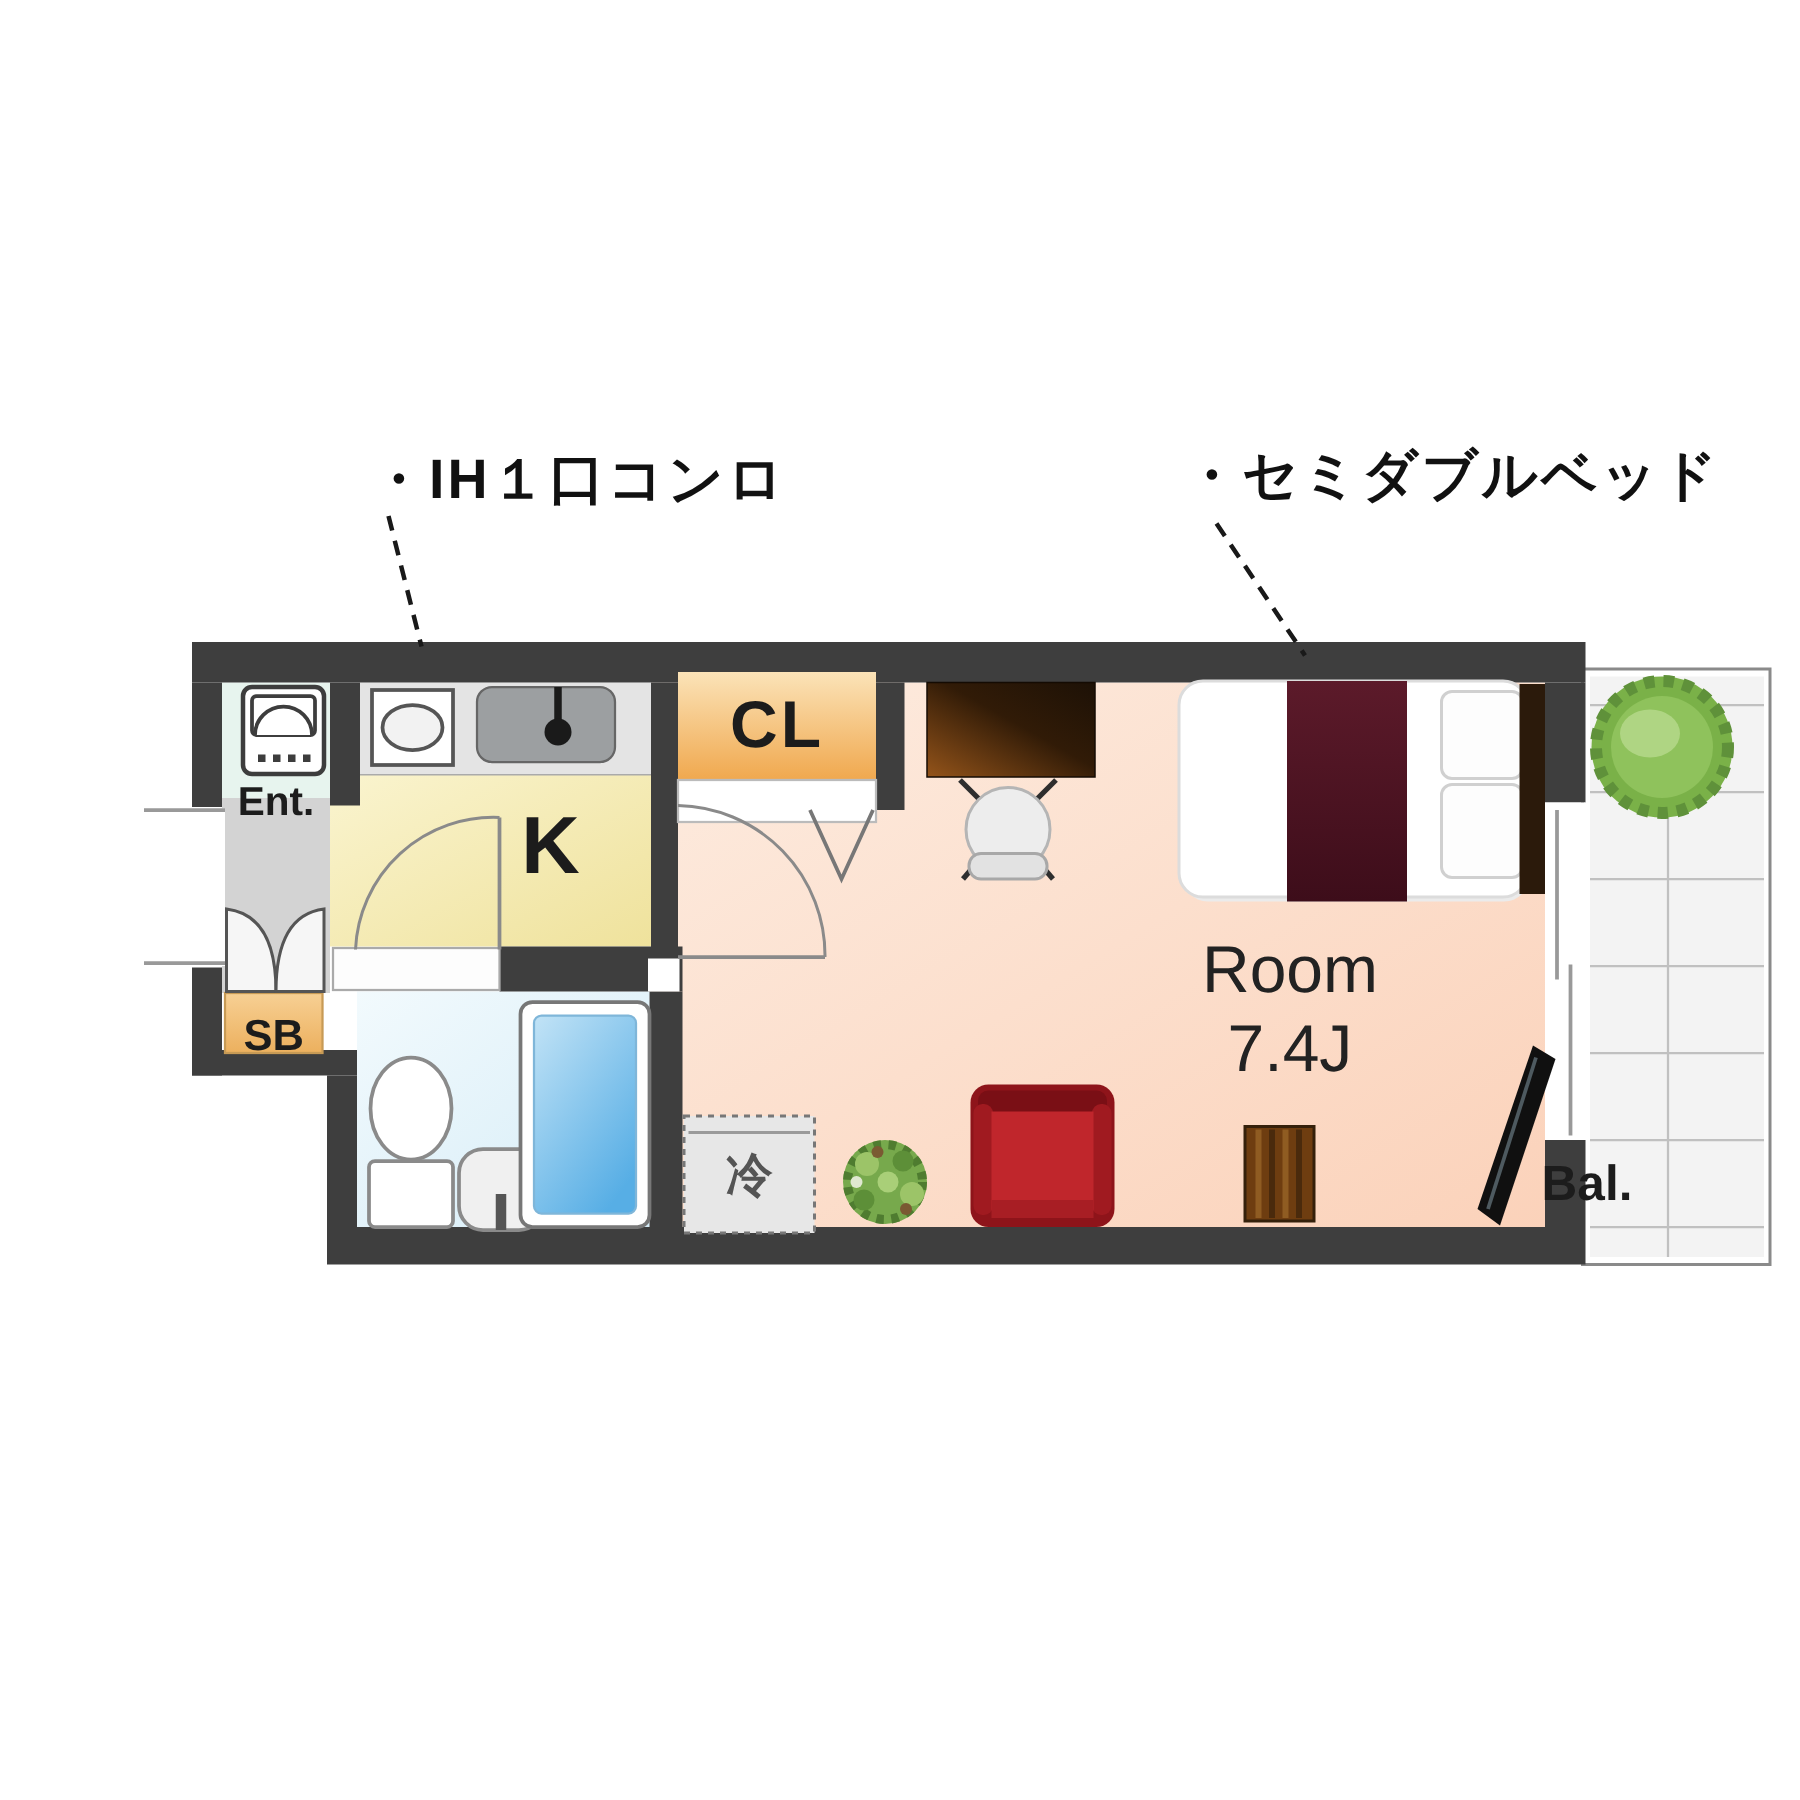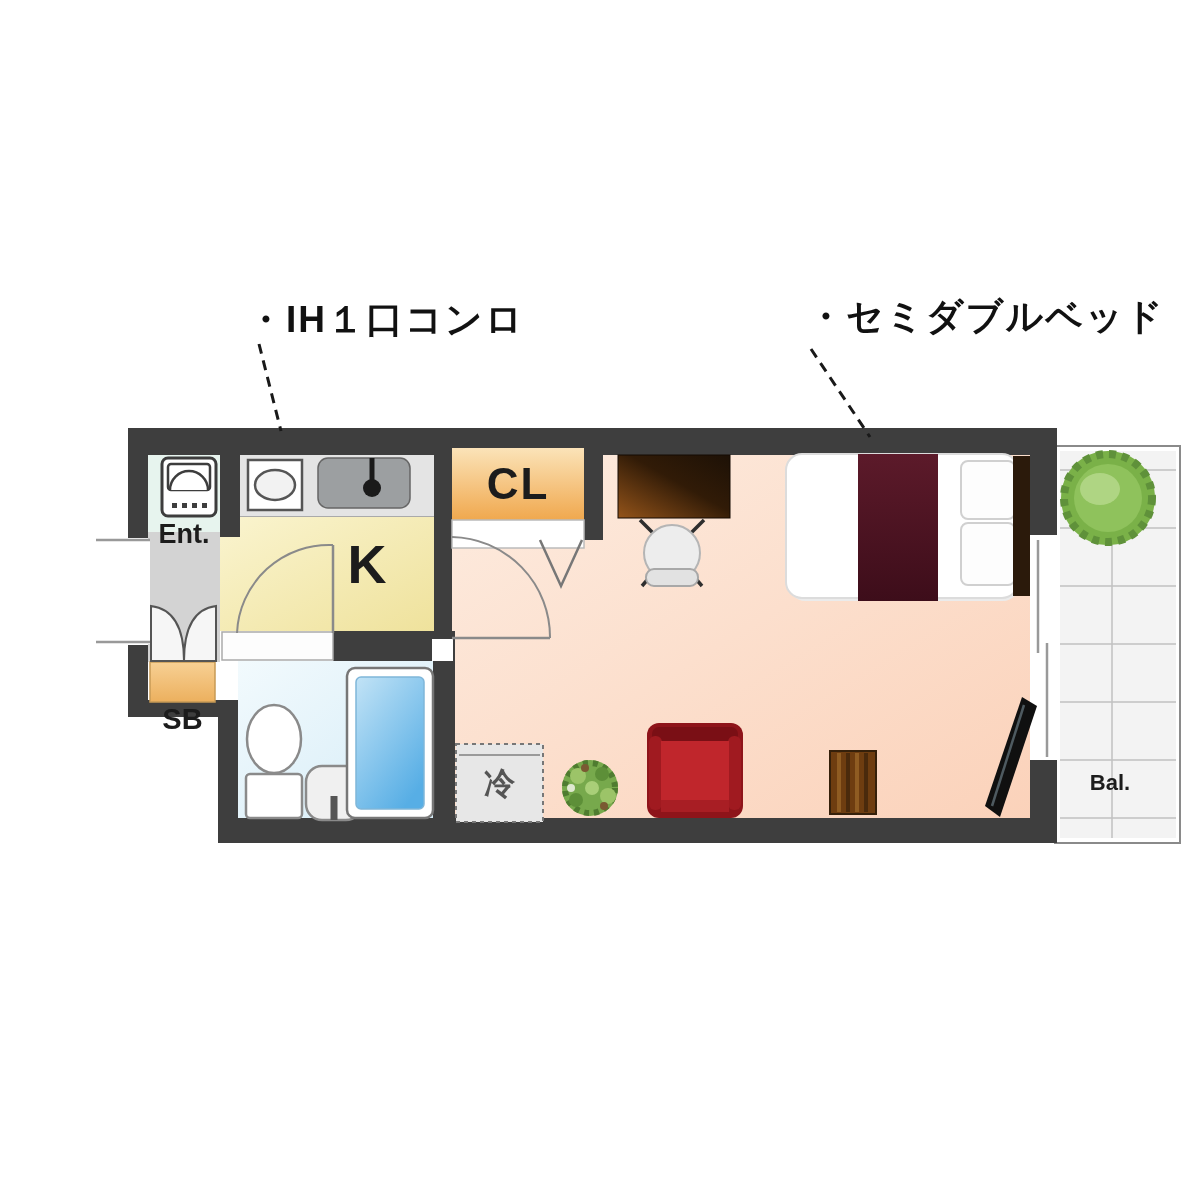--- a/index.html
+++ b/index.html
@@ -4,28 +4,28 @@
 <style>
   html,body{margin:0;padding:0;background:#fff;}
   #stage{
     position:relative;width:1200px;height:1200px;background:#ffffff;
     font-family:"Liberation Sans","DejaVu Sans",sans-serif;overflow:hidden;
   }
   #plan-svg{position:absolute;left:0;top:0;width:1200px;height:1200px;}
   .txt{position:absolute;color:#1c1c1c;white-space:nowrap;}
   .ann{font-size:37px;font-weight:700;letter-spacing:2px;color:#111;}
   #ann-ih{left:247px;top:295px;}
-  #ann-bed{left:807px;top:292px;}
+  #ann-bed{left:789px;top:292px;}
   #lbl-ent{left:148px;top:519px;width:72px;text-align:center;font-size:27px;font-weight:600;}
-  #lbl-sb{left:150px;top:703px;width:65px;text-align:center;font-size:29px;font-weight:700;}
+  #lbl-sb{left:150px;top:675px;width:65px;text-align:center;font-size:29px;font-weight:700;}
   #lbl-k{left:322px;top:533px;width:90px;text-align:center;font-size:54px;font-weight:600;}
   #lbl-cl{left:452px;top:448px;width:132px;height:72px;line-height:72px;text-align:center;font-size:44px;font-weight:700;letter-spacing:2px;}
   #lbl-rei{left:456px;top:763px;width:87px;text-align:center;font-size:31px;font-weight:600;color:#555;}
   #lbl-room{left:760px;top:620px;width:200px;text-align:center;font-size:44px;font-weight:500;line-height:53px;color:#222;}
-  #lbl-bal{left:1062px;top:770px;width:96px;text-align:center;font-size:22px;font-weight:600;}
+  #lbl-bal{left:1010px;top:770px;width:96px;text-align:center;font-size:33px;font-weight:600;}
 </style>
 </head>
 <body>
 
 <div id="stage">
 
 <svg id="plan-svg" viewBox="0 0 1200 1200">
   <defs>
     <linearGradient id="gKitchen" x1="0" y1="0" x2="1" y2="1">
       <stop offset="0" stop-color="#faf4cf"></stop>
@@ -248,16 +248,18 @@
 
 <div id="ann-ih" class="txt ann">・IH１口コンロ</div>
 <div id="ann-bed" class="txt ann">・セミダブルベッド</div>
 
 <div id="lbl-ent" class="txt">Ent.</div>
 <div id="lbl-sb" class="txt">SB</div>
 <div id="lbl-k" class="txt">K</div>
 <div id="lbl-cl" class="txt">CL</div>
 <div id="lbl-rei" class="txt">冷</div>
 <div id="lbl-room" class="txt">
+  <div>Room</div>
+  <div>7.4J</div>
 </div>
 <div id="lbl-bal" class="txt">Bal.</div>
 
 </div>
 
 </body></html>

